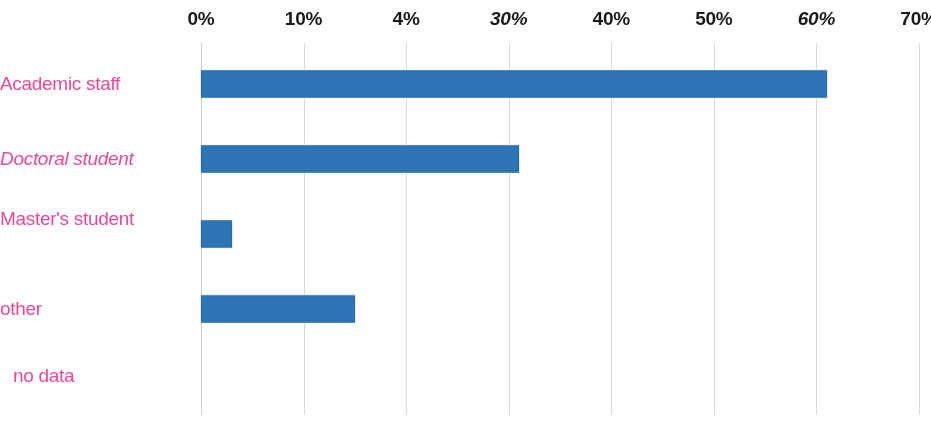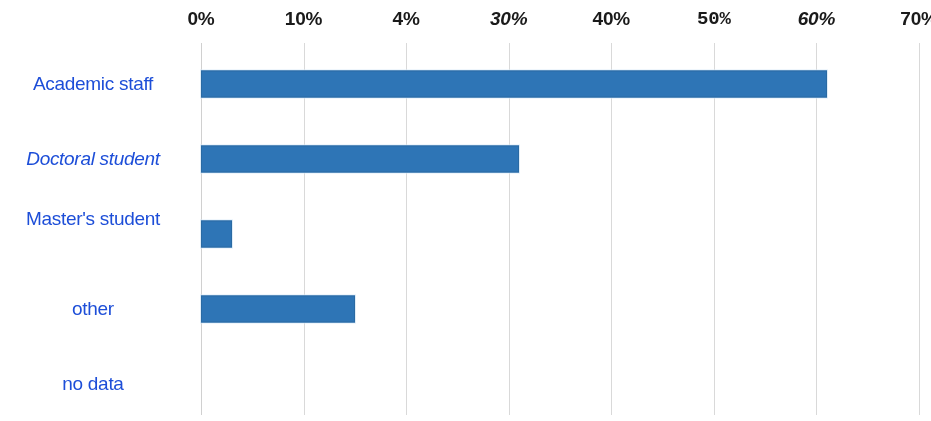--- a/index.html
+++ b/index.html
@@ -48,23 +48,23 @@
     font-size: 19px;
     font-weight: bold;
     color: #1a1a1a;
     letter-spacing: -0.2px;
     white-space: nowrap;
   }
   .cat-label-wrap {
     position: absolute;
     left: 0;
     width: 186px;
-    text-align: center;
+    text-align: left;
     font-size: 19px;
-    color: #1d4ed8;
+    color: #ec4899;
     white-space: nowrap;
     letter-spacing: -0.3px;
     transform: translateY(-50%);
   }
 
   
   .bar {
     position: absolute;
     height: 27px;
     background: #2E75B6;
@@ -78,31 +78,31 @@
 <body>
 
 <div id="chart-root">
 
   <div id="tick-labels">
       <div class="tick-label" style="left: 201px;">0%</div>
       <div class="tick-label" style="left: 303.571px;">10%</div>
       <div class="tick-label" style="left: 406.143px;">4%</div>
       <div class="tick-label" style="left: 508.714px; font-style: italic;">30%</div>
       <div class="tick-label" style="left: 611.286px;">40%</div>
-      <div class="tick-label" style="left: 713.857px; font-family: Liberation Mono, monospace;">50%</div>
+      <div class="tick-label" style="left: 713.857px;">50%</div>
       <div class="tick-label" style="left: 816.429px; font-style: italic;">60%</div>
       <div class="tick-label" style="left: 919px;">70%</div>
     </div>
 
   <div id="category-labels">
       <div class="cat-label-wrap" style="top: 84px;">Academic staff</div>
       <div class="cat-label-wrap" style="top: 159px; font-style: italic;">Doctoral student</div>
       <div class="cat-label-wrap" style="top: 219px;">Master's student</div>
       <div class="cat-label-wrap" style="top: 309px;">other</div>
-      <div class="cat-label-wrap" style="top: 384px;">no data</div>
+      <div class="cat-label-wrap" style="top: 376px; padding-left: 13px;">no data</div>
     </div>
 
   <div class="plot-area">
     <div id="gridlines">
         <div class="gridline zero-line" style="left: 0px;"></div>
         <div class="gridline" style="left: 102.571px;"></div>
         <div class="gridline" style="left: 205.143px;"></div>
         <div class="gridline" style="left: 307.714px;"></div>
         <div class="gridline" style="left: 410.286px;"></div>
         <div class="gridline" style="left: 512.857px;"></div>

